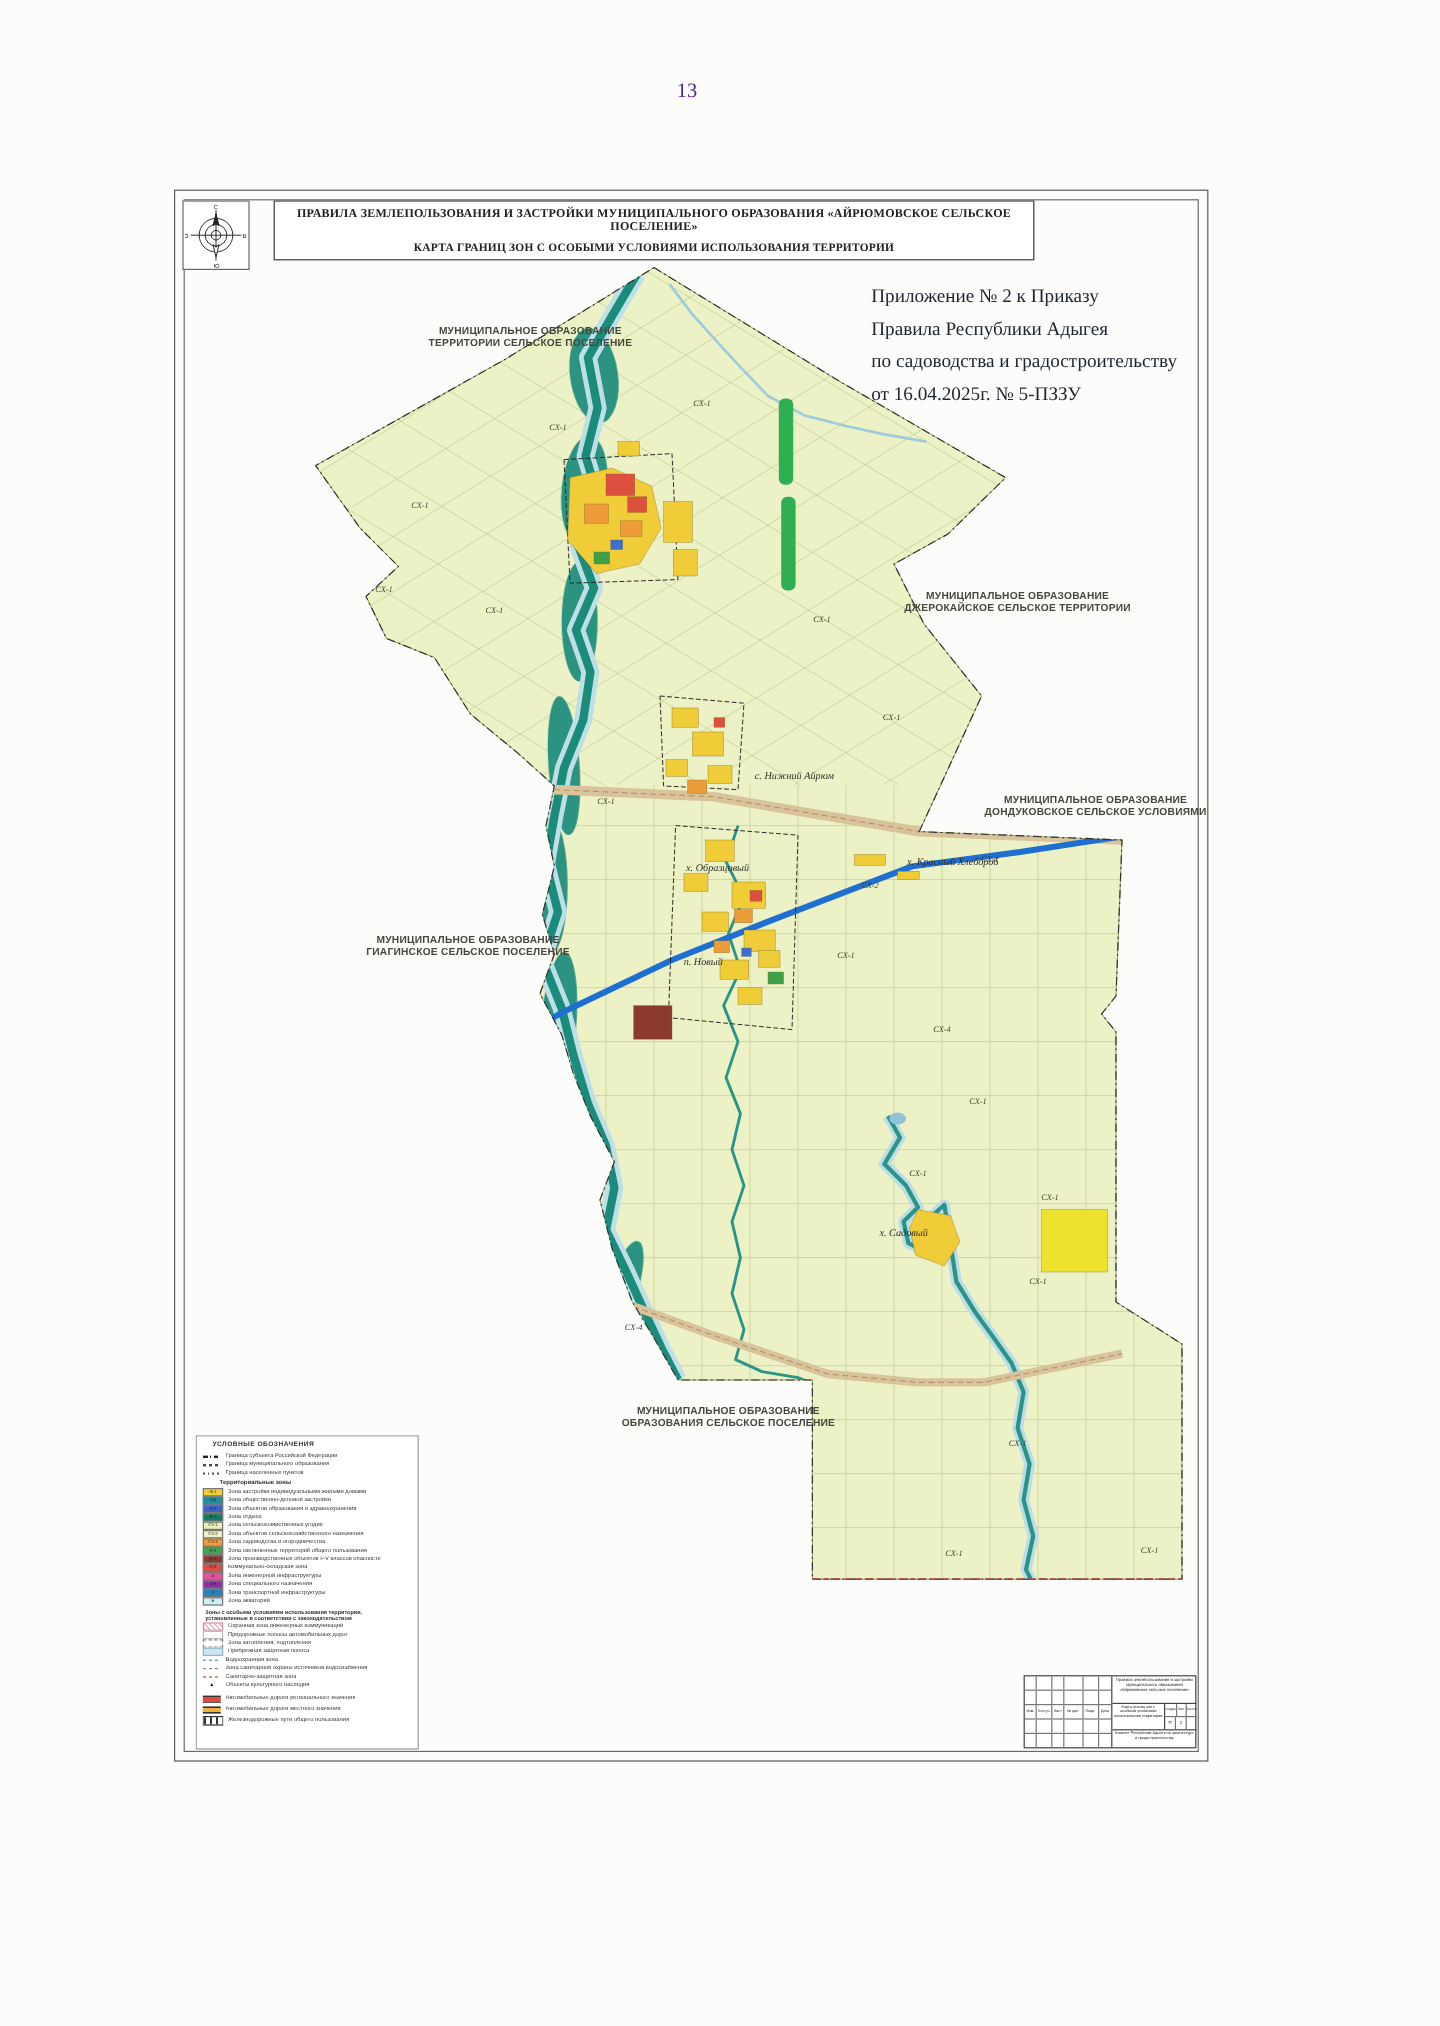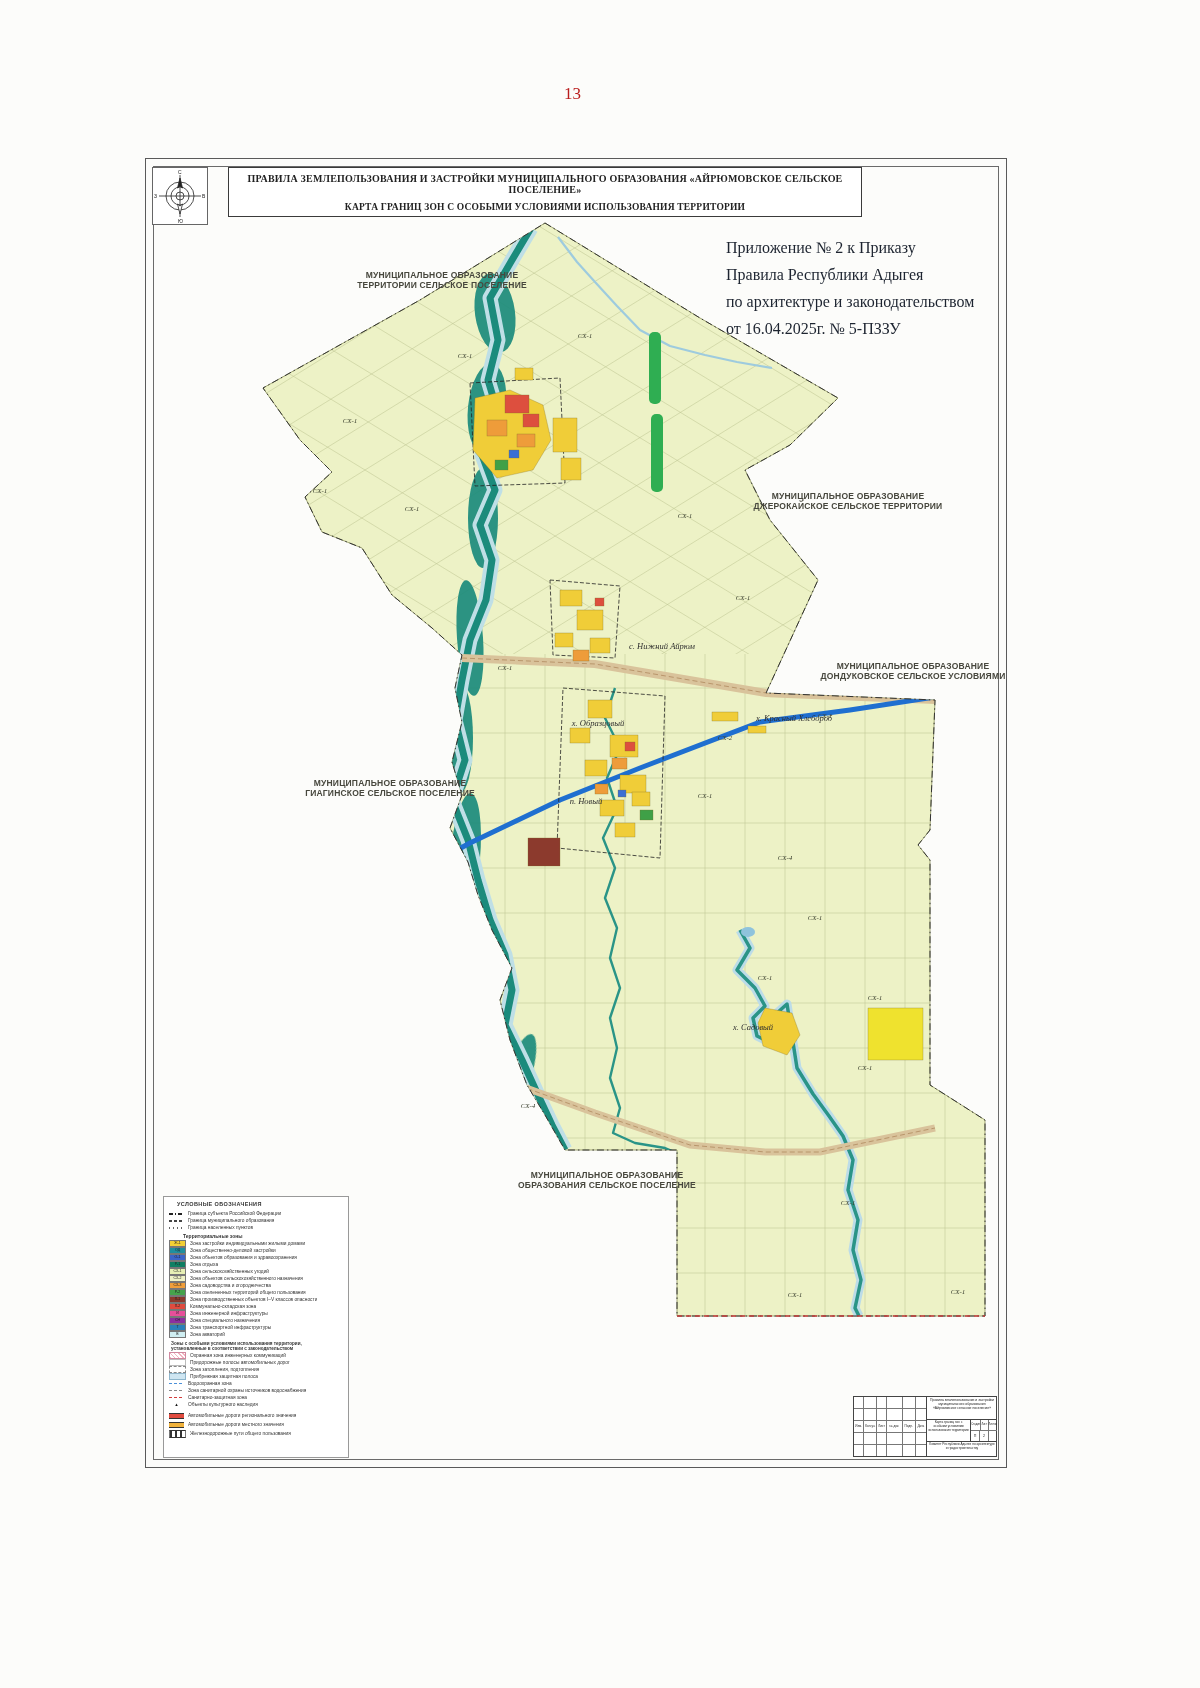--- a/index.html
+++ b/index.html
@@ -1,21 +1,21 @@
 <!DOCTYPE html>
 <html><head>
 <meta charset="utf-8">
 <style>
   html,body{margin:0;padding:0}
   body{width:1200px;height:1688px;position:relative;background:#fcfcfa;
        font-family:"Liberation Sans",sans-serif;overflow:hidden}
   .abs{position:absolute}
   
-  .page-num{left:0;top:84px;width:1145px;text-align:center;
-    font-family:"Liberation Serif",serif;font-size:17px;color:#b91c1c}
+  .page-num{left:0;top:66px;width:1145px;text-align:center;
+    font-family:"Liberation Serif",serif;font-size:17px;color:#4c1d95}
   
   .frame-outer{left:145px;top:158px;width:860px;height:1308px;border:1px solid #5a5a5a}
   .frame-inner{left:153px;top:166px;width:844px;height:1292px;border:1px solid #6a6a6a}
   
   .compass-box{left:152px;top:167px;width:54px;height:56px;border:1px solid #666;background:#fff}
   
   .title-box{left:228px;top:167px;width:632px;height:48px;border:1.2px solid #3a3a3a;
     background:#fff;display:flex;flex-direction:column;justify-content:center;gap:7px;text-align:center}
   .title-line1{font-family:"Liberation Serif",serif;font-weight:bold;font-size:10px;color:#222;letter-spacing:.2px}
   .title-line2{font-family:"Liberation Serif",serif;font-weight:bold;font-size:9.5px;color:#222;letter-spacing:.2px}
@@ -110,21 +110,21 @@
 </div>
 
 <div class="abs title-box">
   <div class="title-line1">ПРАВИЛА ЗЕМЛЕПОЛЬЗОВАНИЯ И ЗАСТРОЙКИ МУНИЦИПАЛЬНОГО ОБРАЗОВАНИЯ «АЙРЮМОВСКОЕ СЕЛЬСКОЕ ПОСЕЛЕНИЕ»</div>
   <div class="title-line2">КАРТА ГРАНИЦ ЗОН С ОСОБЫМИ УСЛОВИЯМИ ИСПОЛЬЗОВАНИЯ ТЕРРИТОРИИ</div>
 </div>
 
 <div class="abs annex">
   <div>Приложение № 2 к Приказу</div>
   <div>Правила Республики Адыгея</div>
-  <div>по архитектуре и законодательством</div>
+  <div>по садоводства и градостроительству</div>
   <div>от 16.04.2025г. № 5-ПЗЗУ</div>
 </div>
 
 <svg id="map-svg" class="abs map-svg" width="840" height="1105" viewBox="0 0 840 1105">
   <defs>
     <clipPath id="terr-clip">
       <path d="M380,5 L535,100 L673,180 L625,227 L580,252 L605,302 L653,362 L601,475 L770,482 L765,612 L753,627 L765,642 L765,867 L820,902 L820,1098 L512,1098 L512,932 L400,932 L380,897 L362,867 L345,822 L335,782 L347,750 L327,712 L313,677 L303,644 L285,610 L297,577 L287,544 L297,504 L290,470 L297,437 L267,410 L227,377 L197,330 L157,314 L140,279 L167,254 L135,222 L98,170 L255,82 Z"></path>
     </clipPath>
     <clipPath id="north-clip">
         <rect x="0" y="0" width="840" height="436"></rect>

